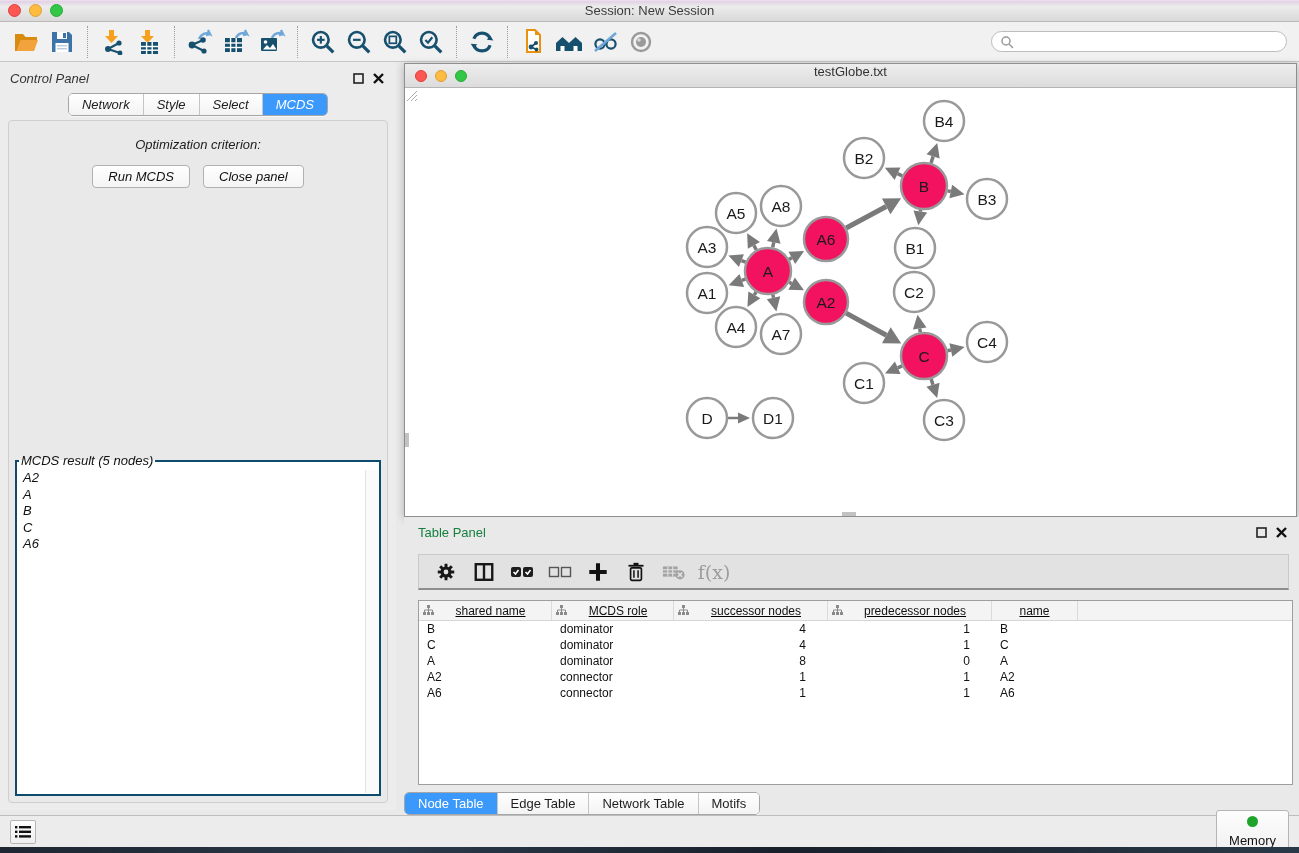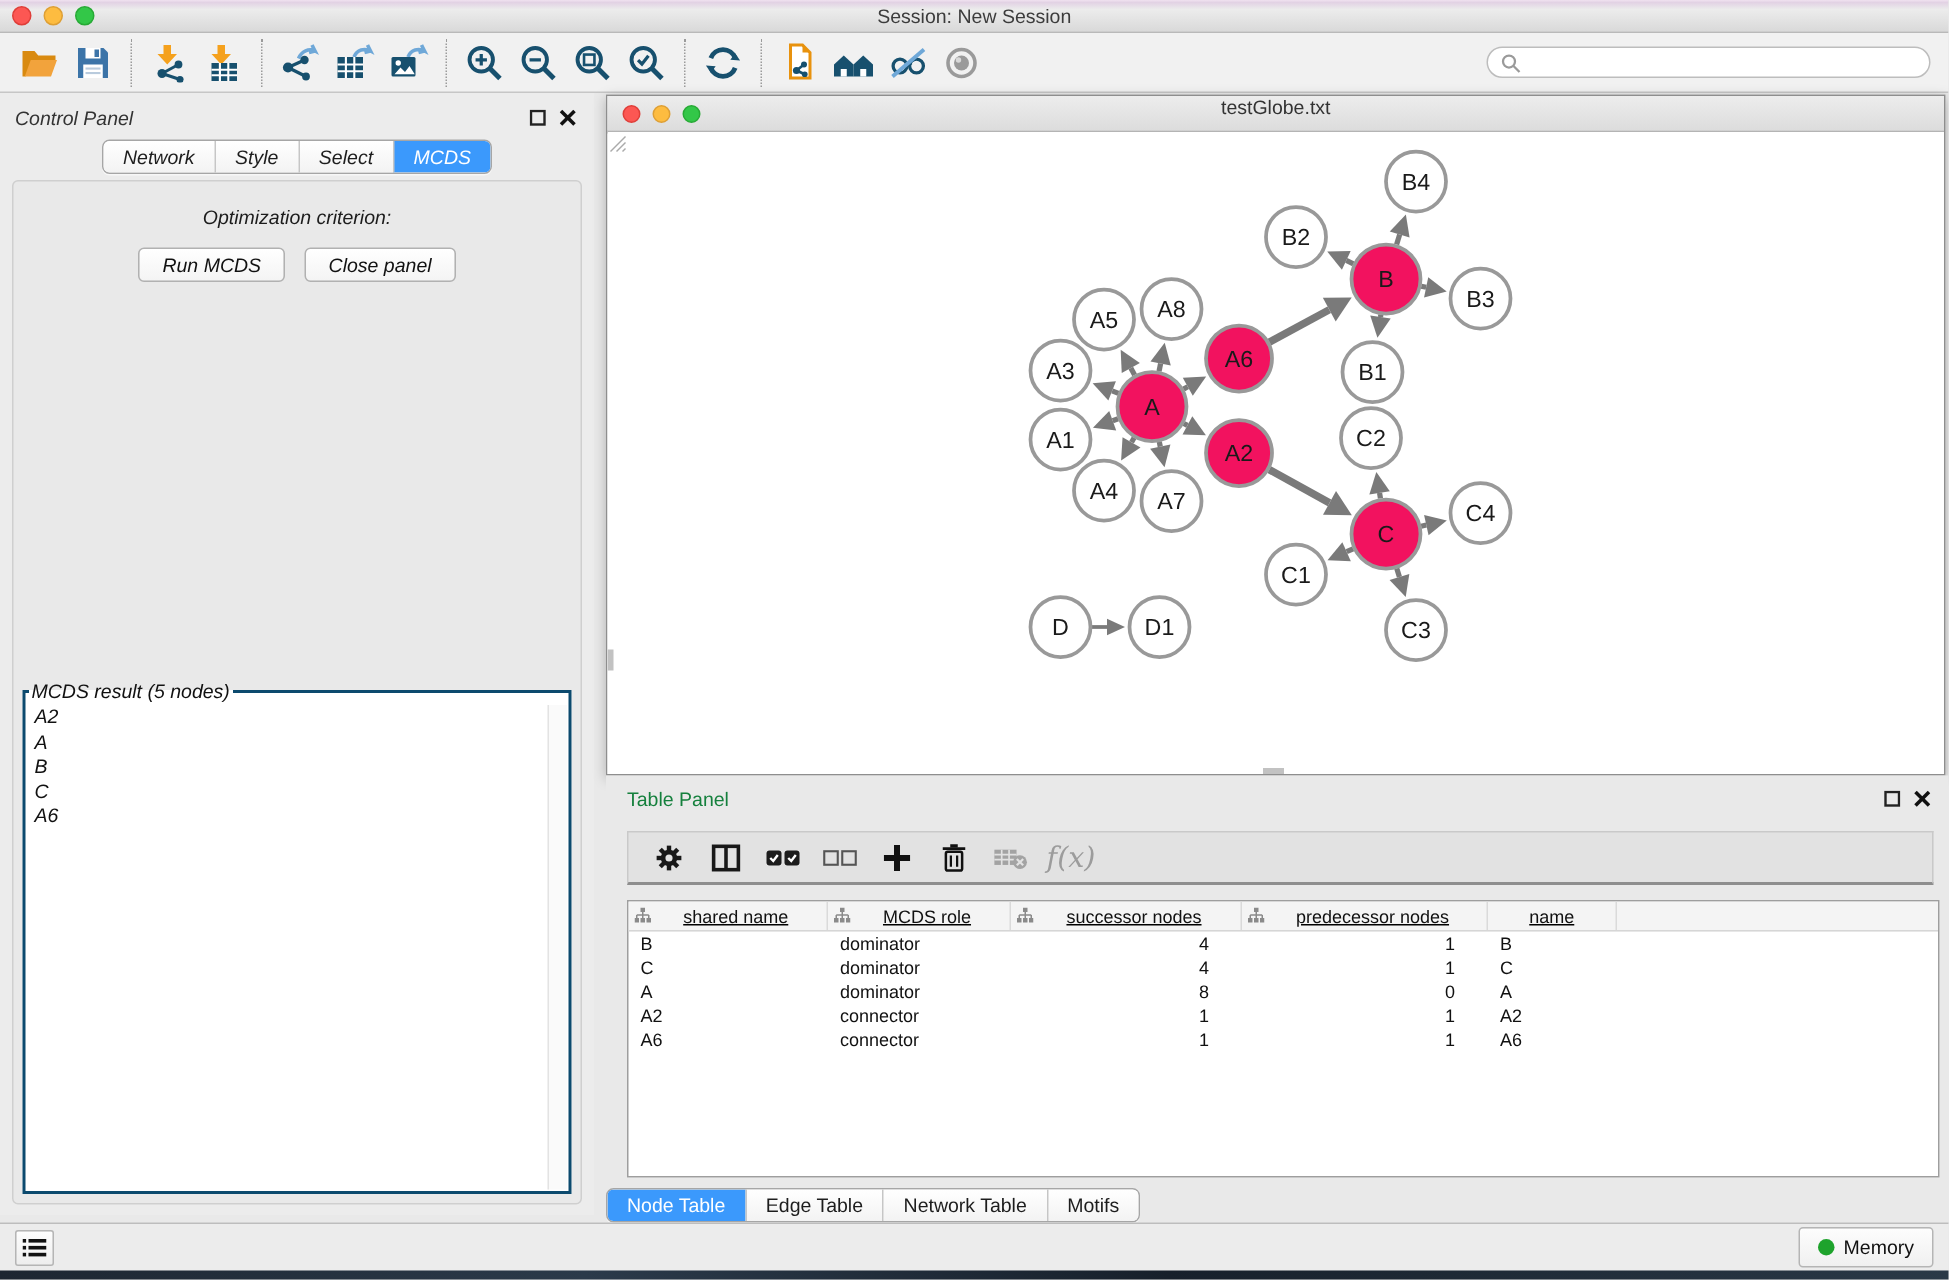--- a/index.html
+++ b/index.html
@@ -76,37 +76,37 @@
   .hnub { position:absolute; bottom:0; left:437px; width:14px; height:4px; background:#c2c2c2; }
   .resize-grip { position:absolute; right:1px; bottom:1px; }
 
   
   .table-panel { position:absolute; left:404px; top:455px; width:895px; height:298px; background:#e9e9e9; }
   .tp-header { display:flex; align-items:center; padding:8px 12px 4px 14px; }
   .tp-title { font-size:13px; color:#15803d; }
   .tp-toolbar { margin:10px 10px 0 14px; height:36px; background:#e2e2e2;
     border:1px solid #c9c9c9; border-bottom:2px solid #8e8e8e; display:flex; align-items:center; padding:0 10px; gap:4px; }
   .tp-btn { width:34px; height:30px; display:flex; align-items:center; justify-content:center; }
-  .fx-label { font-size:19px; font-style:italic; color:#9c9c9c; font-family:"DejaVu Serif", serif; padding-left:4px; }
+  .fx-label { font-size:19px; color:#9c9c9c; font-family:"DejaVu Serif", serif; padding-left:4px; }
   .data-table { margin:10px 6px 0 14px; height:185px; background:#fff; border:1px solid #9e9e9e; overflow:hidden; }
   .dt-head { display:flex; height:20px; background:#f4f4f4; border-bottom:1px solid #d6d6d6;text-decoration:underline; }
   .dt-th { display:flex; align-items:center; border-right:1px solid #dadada; font-size:12px; color:#111; padding:0 4px; }
   .dt-th .th-label { flex:1; text-align:center; }
   .dt-row { display:flex; height:16px; align-items:center; }
   .dt-td { font-size:12px; color:#111; white-space:nowrap; overflow:hidden; }
   .tp-tabs { display:flex; justify-content:flex-start; margin-top:7px; }
 
   
   .statusbar { position:absolute; left:0; right:0; top:815px; height:32px; background:#ececec;
     border-top:1px solid #bdbdbd; display:flex; align-items:center; padding:0 10px; }
   .status-btn { width:26px; height:24px; border:1px solid #b5b5b5; background:linear-gradient(#fdfdfd,#eee);
     display:flex; align-items:center; justify-content:center; border-radius:2px; }
   .memory-btn { margin-left:auto; display:flex; align-items:center; gap:6px;
     border:1px solid #b5b5b5; background:linear-gradient(#fdfdfd,#f0f0f0); border-radius:3px;
-    padding:5px 12px; font-size:13px; color:#111; }
+    padding:5px 12px; font-size:13px; color:#111;flex-direction:column; }
   .mem-dot { width:11px; height:11px; border-radius:50%; background:#1ea32c; }
   .desktop-strip { position:absolute; left:0; right:0; bottom:0; height:6px;
     background:linear-gradient(90deg,#1d2631,#2b3a4a 30%,#17202b 60%,#2a3947); }
 </style>
 </head>
 <body>
 
 <div class="titlebar">
   <div class="lights">
     <div class="light red"></div>

